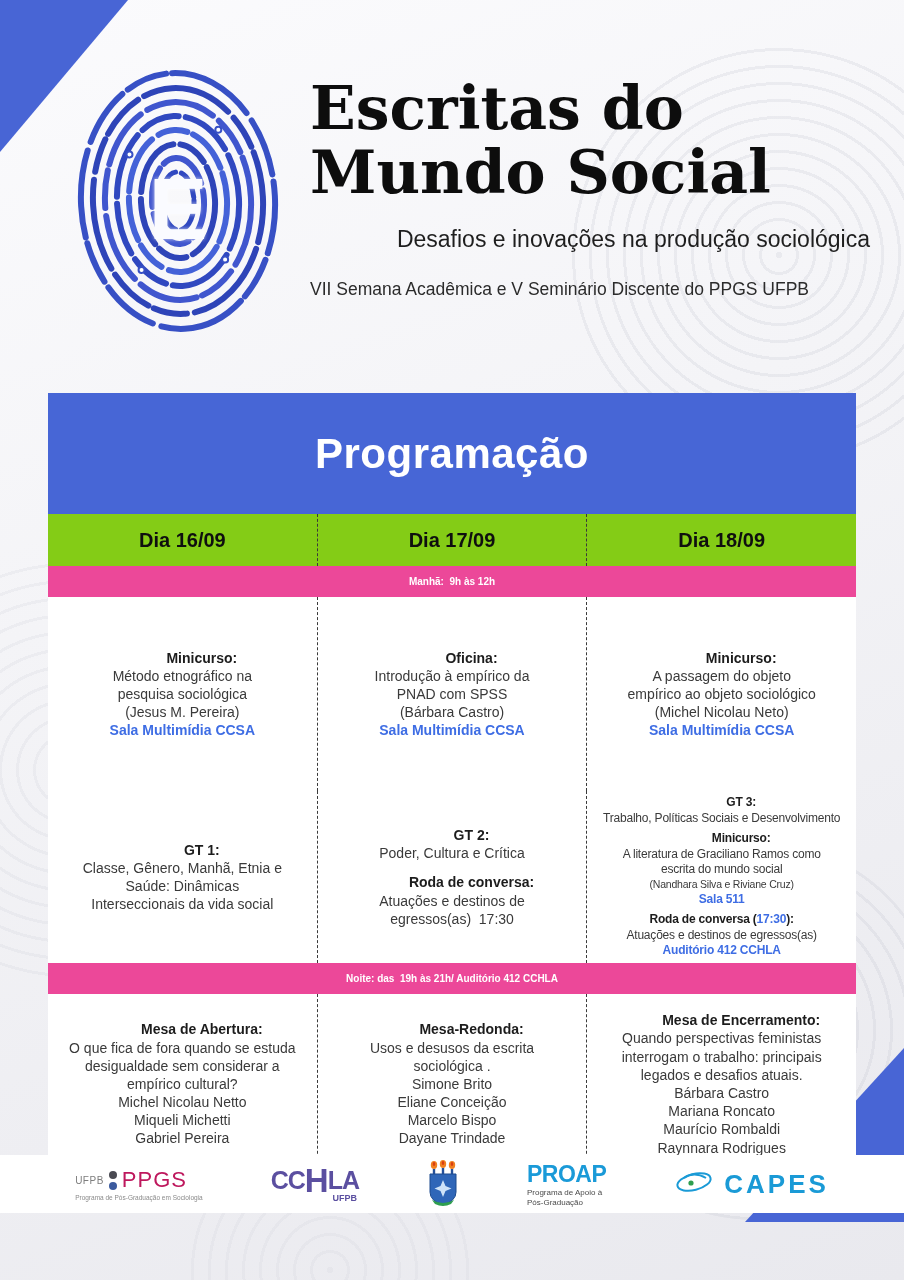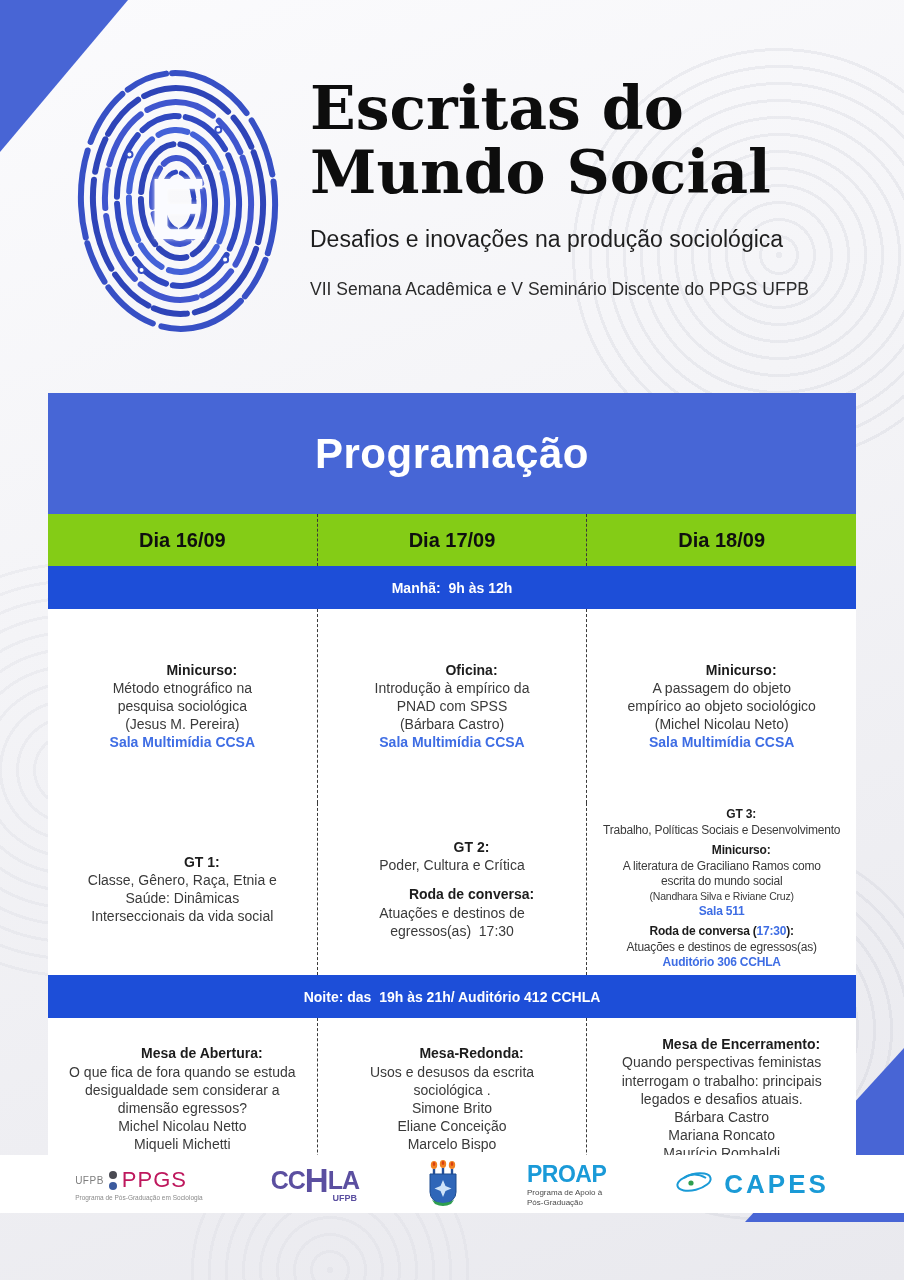--- a/index.html
+++ b/index.html
@@ -21,33 +21,33 @@
 
   
   .header{position:absolute;left:0;top:0;width:904px;z-index:2;}
   .fp{position:absolute;left:72px;top:62px;width:212px;height:278px;}
   .fp-letter{position:absolute;left:0;top:96px;width:212px;text-align:center;
     font-family:"Liberation Sans",sans-serif;font-weight:bold;font-size:88px;color:#fafbff;
     text-shadow:0 0 4px rgba(255,255,255,.8);}
   .head-text{position:absolute;left:310px;top:76px;width:560px;}
   .title{font-family:"DejaVu Serif",serif;font-weight:700;color:#0d0d0d;
     font-size:60px;line-height:1.07;margin:0;}
-  .subtitle{margin-top:22px;font-size:23px;color:#1e1e1e;}
+  .subtitle{margin-top:22px;font-size:23px;color:#1e1e1e;text-align:right;}
   .event-line{margin-top:26px;font-size:17.5px;color:#2b2b2b;}
 
   
   .table{position:absolute;left:48px;top:393px;width:808px;z-index:2;background:#ffffff;}
   .prog-banner{height:121px;background:#4766d6;display:flex;align-items:center;justify-content:center;}
   .prog-banner span{color:#fff;font-weight:bold;font-size:42px;letter-spacing:.5px;}
   .day-row{display:flex;height:52px;background:#84cc16;}
   .day-cell{flex:1;display:flex;align-items:center;justify-content:center;
     font-weight:bold;font-size:20px;color:#0f0f0f;}
   .day-cell:not(:last-child){border-right:1px dashed #3a3a3a;}
-  .time-banner{height:43px;background:#1d4ed8;display:flex;align-items:center;justify-content:center;
-    color:#fff;font-weight:bold;font-size:14px;white-space:pre;}
+  .time-banner{height:31px;background:#ec4899;display:flex;align-items:center;justify-content:center;
+    color:#fff;font-weight:bold;font-size:10px;white-space:pre;}
   .content-row{display:flex;background:#fff;}
   .row-0{height:194px;}
   .row-1{height:172px;}
   .row-2{height:180px;}
   .cell{flex:1;display:flex;flex-direction:column;justify-content:center;align-items:center;
     text-align:center;font-size:14px;padding:4px 4px;}
   .cell:not(:last-child){border-right:1px dashed #3a3a3a;}
   .cell.sm{font-size:12px;letter-spacing:-0.2px;}
   .ln{line-height:1.3;white-space:pre-wrap;}
   .ln.bold{font-weight:bold;color:#1c1c1c;padding-left:39px;}
@@ -150,21 +150,21 @@
             <div class="ln bold">Minicurso:</div>
             <div class="ln norm">A passagem do objeto</div>
             <div class="ln norm">empírico ao objeto sociológico</div>
             <div class="ln norm">(Michel Nicolau Neto)</div>
             <div class="ln blue">Sala Multimídia CCSA</div>
           </div>
         </div>
         <div class="content-row row-1">
           <div class="cell">
             <div class="ln bold">GT 1:</div>
-            <div class="ln norm">Classe, Gênero, Raça, Etnia e</div>
+            <div class="ln norm">Classe, Gênero, Manhã, Etnia e</div>
             <div class="ln norm">Saúde: Dinâmicas</div>
             <div class="ln norm">Interseccionais da vida social</div>
           </div>
           <div class="cell">
             <div class="ln bold">GT 2:</div>
             <div class="ln norm">Poder, Cultura e Crítica</div>
             <div class="gap"></div>
             <div class="ln bold">Roda de conversa:</div>
             <div class="ln norm">Atuações e destinos de</div>
             <div class="ln norm">egressos(as)  17:30</div>
@@ -174,30 +174,30 @@
             <div class="ln norm">Trabalho, Políticas Sociais e Desenvolvimento</div>
             <div class="gap"></div>
             <div class="ln bold">Minicurso:</div>
             <div class="ln norm">A literatura de Graciliano Ramos como</div>
             <div class="ln norm">escrita do mundo social</div>
             <div class="ln small">(Nandhara Silva e Riviane Cruz)</div>
             <div class="ln blue">Sala 511</div>
             <div class="gap"></div>
             <div class="ln"><span class="sp-bold">Roda de conversa (</span><span class="sp-blue">17:30</span><span class="sp-bold">):</span></div>
             <div class="ln norm">Atuações e destinos de egressos(as)</div>
-            <div class="ln blue">Auditório 306 CCHLA</div>
+            <div class="ln blue">Auditório 412 CCHLA</div>
           </div>
         </div>
         <div class="time-banner">Noite: das  19h às 21h/ Auditório 412 CCHLA</div>
         <div class="content-row row-2">
           <div class="cell">
             <div class="ln bold">Mesa de Abertura:</div>
             <div class="ln norm">O que fica de fora quando se estuda</div>
             <div class="ln norm">desigualdade sem considerar a</div>
-            <div class="ln norm">dimensão egressos?</div>
+            <div class="ln norm">empírico cultural?</div>
             <div class="ln norm">Michel Nicolau Netto</div>
             <div class="ln norm">Miqueli Michetti</div>
             <div class="ln norm">Gabriel Pereira</div>
           </div>
           <div class="cell">
             <div class="ln bold">Mesa-Redonda:</div>
             <div class="ln norm">Usos e desusos da escrita</div>
             <div class="ln norm">sociológica .</div>
             <div class="ln norm">Simone Brito</div>
             <div class="ln norm">Eliane Conceição</div>

